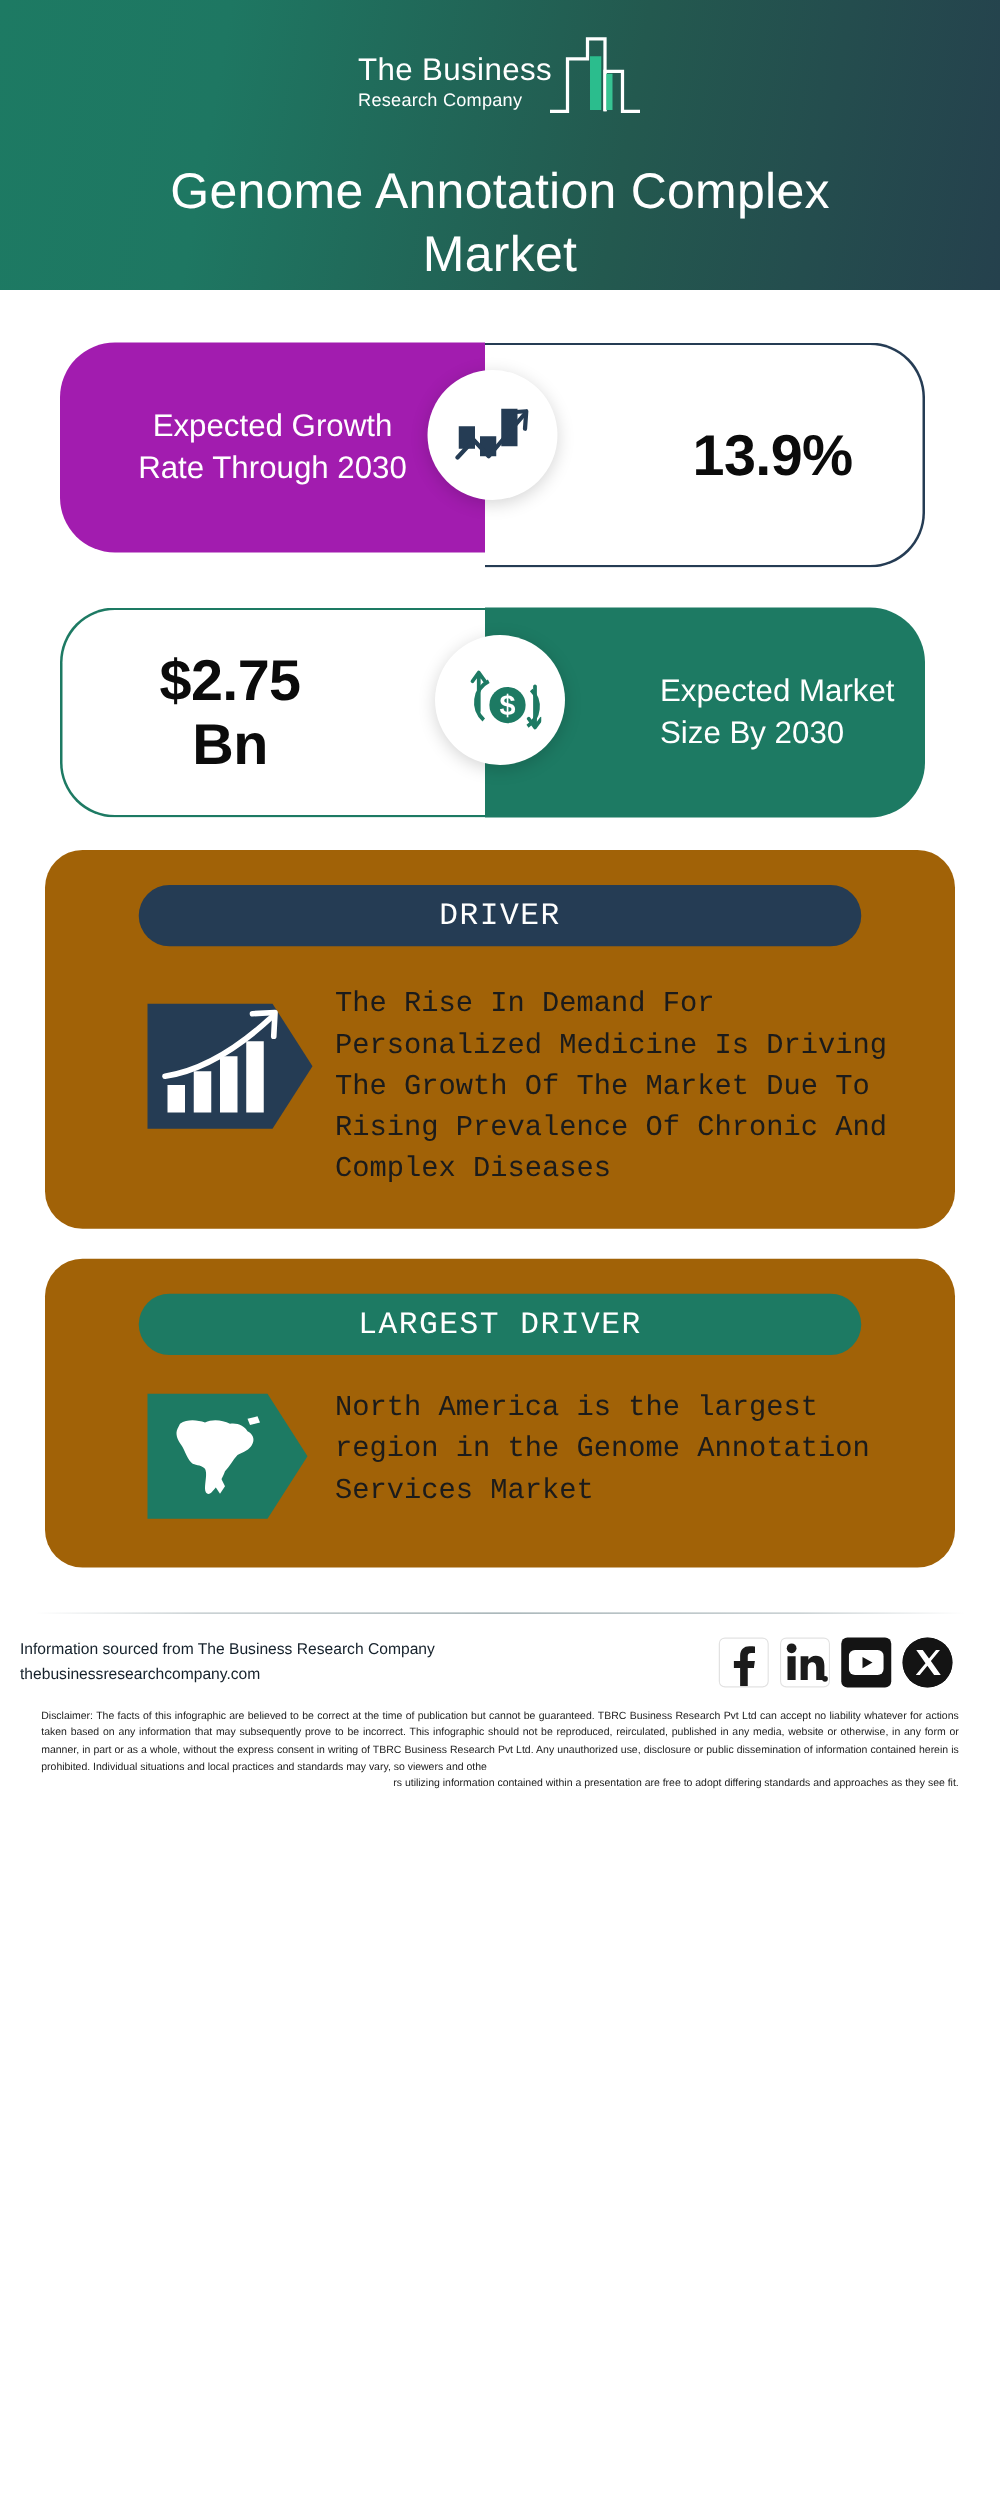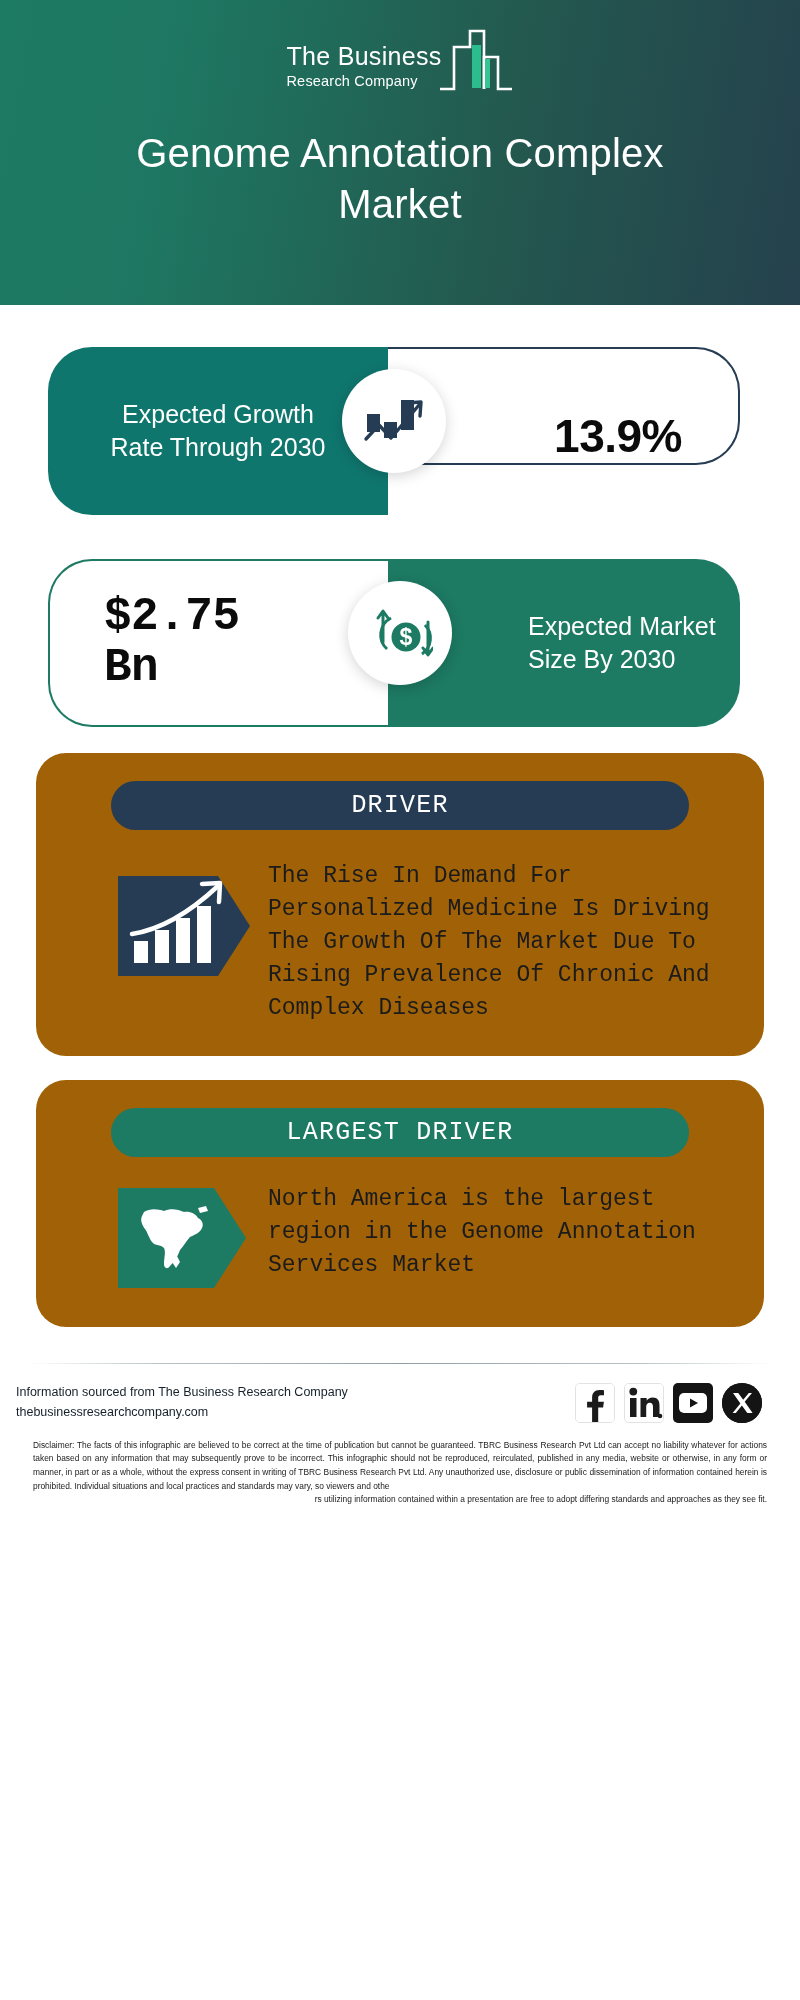--- a/index.html
+++ b/index.html
@@ -7,21 +7,21 @@
   body {
     font-family:"Liberation Sans", sans-serif;
     background:#ffffff;
     overflow:hidden;
   }
   .page { position:relative; width:800px; height:2000px; background:#fff; }
 
   
   .header {
     position:relative;
-    width:800px; height:305px;
+    width:800px; height:232px;
     background:linear-gradient(100deg,#1d7a63 0%,#1e7762 22%,#23594f 62%,#25414d 100%);
     display:flex; flex-direction:column; align-items:center;
   }
   .logo-wrap {
     margin-top:22px;
     display:flex; align-items:flex-end; justify-content:center;
     height:70px;
   }
   .logo-text { display:flex; flex-direction:column; align-items:flex-start; justify-content:flex-end; padding-bottom:4px; }
   .logo-l1 { color:#ffffff; font-size:25px; letter-spacing:.3px; line-height:1; font-weight:400; }
@@ -41,56 +41,56 @@
 
   
   .stats { position:relative; padding:22px 0 0 0; }
 
   .stat-row { position:relative; width:800px; height:188px; }
 
   
   .card-dark-left {
     position:absolute; left:48px; top:20px;
     width:340px; height:168px;
-    background:#0f766e;
+    background:#a21caf;
     border-radius:44px 0 0 44px;
     display:flex; align-items:center; justify-content:center;
   }
   .card-dark-left .lbl {
     color:#ffffff; font-size:25px; line-height:1.32; text-align:center;
     width:250px; font-weight:400;
   }
   .card-dark-right {
     position:absolute; left:388px; top:20px;
-    width:352px; height:118px;
+    width:352px; height:180px;
     border:2.5px solid #253c54;
     border-left:none;
     border-radius:0 44px 44px 0;
     background:#ffffff;
-    display:flex; align-items:flex-end; justify-content:flex-end;
+    display:flex; align-items:center; justify-content:flex-end;
     padding-right:56px;
   }
   .card-dark-right .val {
     color:#0b0b0b; font-size:46px; font-weight:700; letter-spacing:-.5px;
   }
 
   
   .card-green-left {
     position:absolute; left:48px; top:20px;
     width:340px; height:168px;
     border:2.5px solid #1d7a63;
     border-right:none;
     border-radius:44px 0 0 44px;
     background:#ffffff;
     display:flex; align-items:center; justify-content:flex-start;
     padding-left:54px;
   }
   .card-green-left .val {
     color:#0b0b0b; font-size:46px; font-weight:700; line-height:1.1;
-    width:160px; letter-spacing:-.5px;font-family:Liberation Mono, monospace;
+    text-align:center; width:160px; letter-spacing:-.5px;
   }
   .card-green-right {
     position:absolute; left:388px; top:20px;
     width:352px; height:168px;
     background:#1d7a63;
     border-radius:0 44px 44px 0;
     display:flex; align-items:center; justify-content:flex-end;
   }
   .card-green-right .lbl {
     color:#ffffff; font-size:25px; line-height:1.32; text-align:left;

